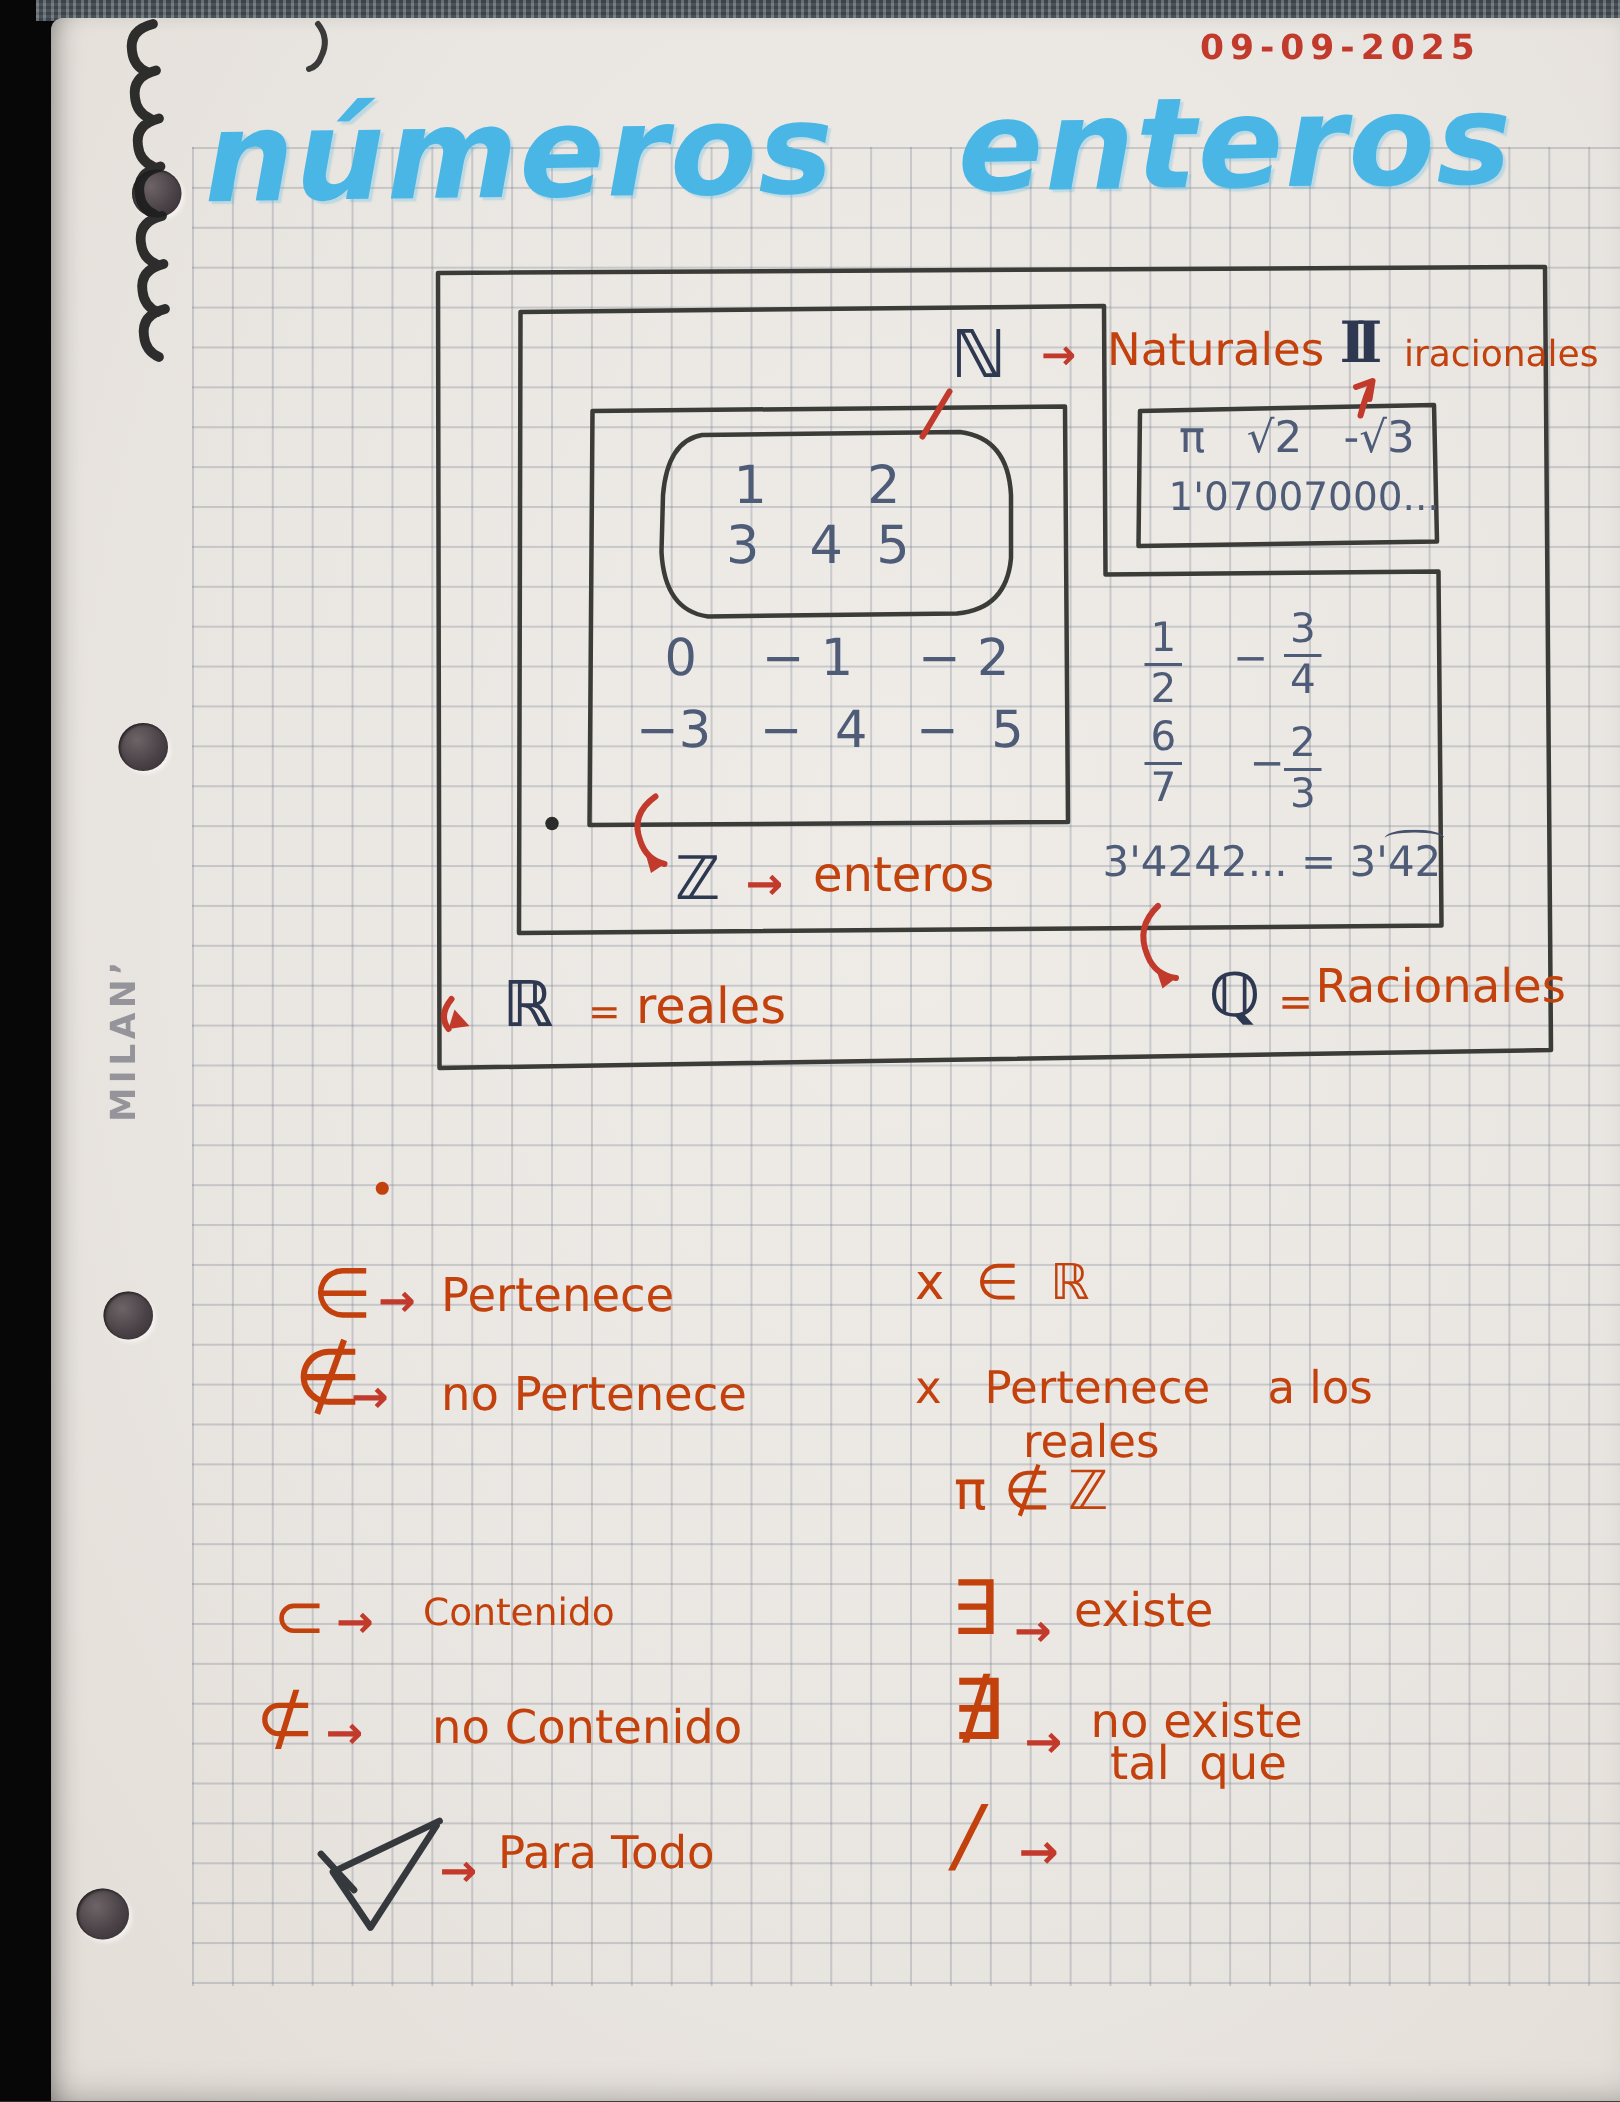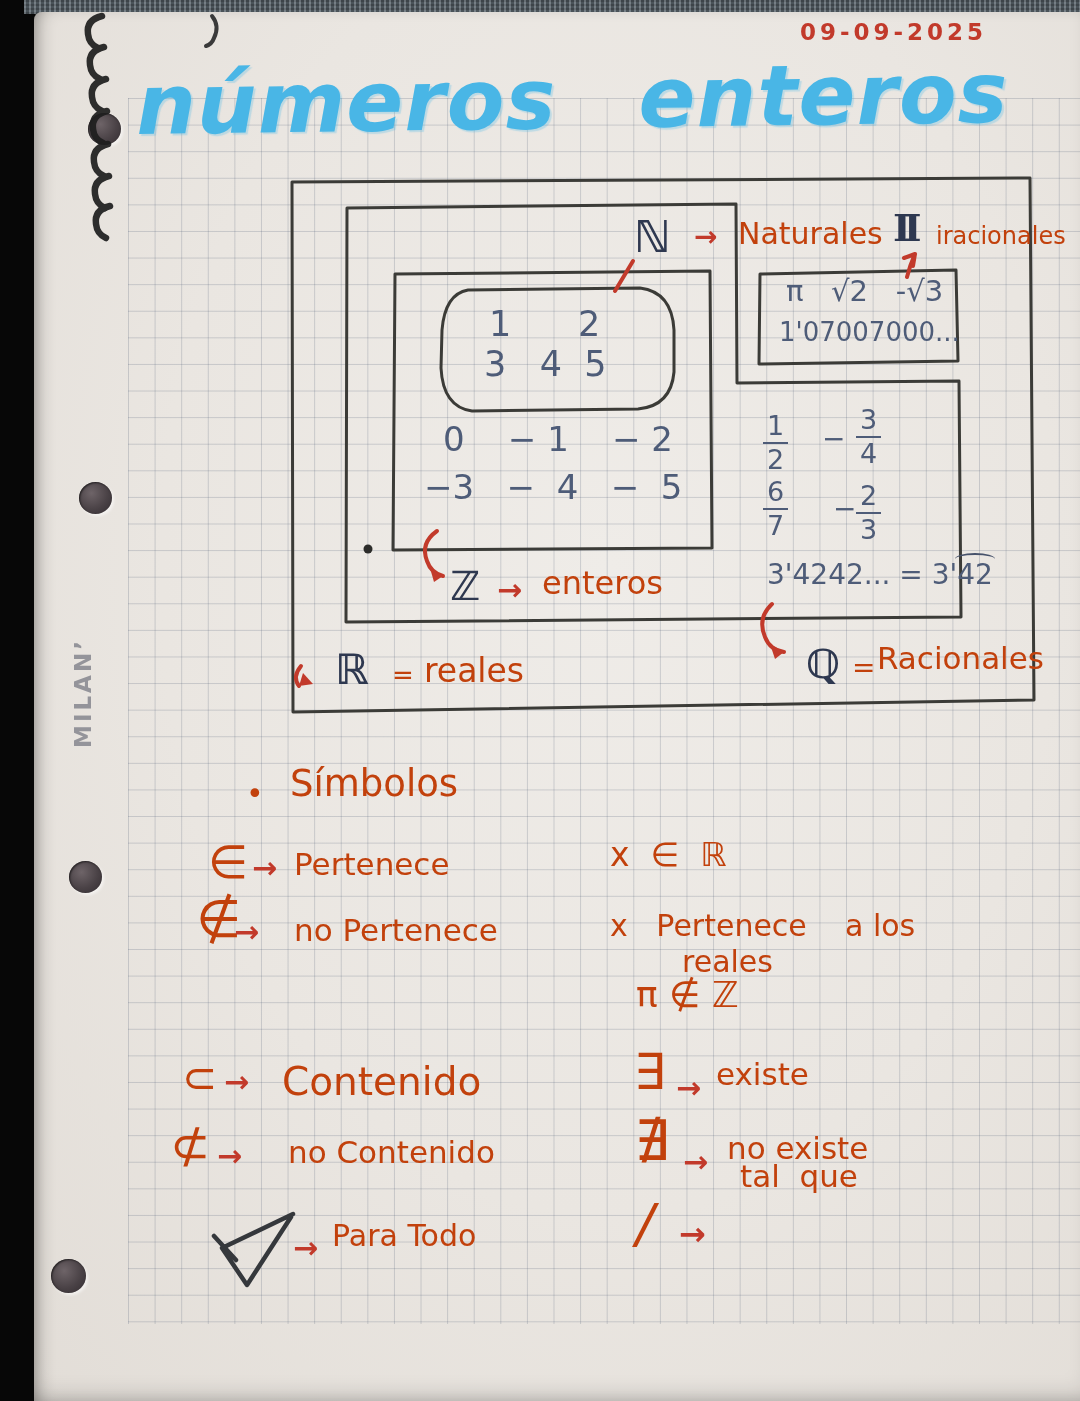--- a/index.html
+++ b/index.html
@@ -121,48 +121,47 @@
   <div class="t num" style="left:833px;top:494px;font-size:28px;">−</div>
   <div class="frac" style="left:856px;top:482px;">
     <span class="fr-num">2</span>
     <span class="fr-den">3</span>
   </div>
 
   <div class="t set" style="left:450px;top:565px;font-size:40px;">ℤ</div>
   <div class="t red" style="left:497px;top:574px;font-size:30px;">→</div>
   <div class="t dark" style="left:542px;top:567px;font-size:32px;">enteros</div>
 
-  <div class="t num" style="left:735px;top:560px;font-size:28px;margin-left:32px;"><span>3'4242... = 3'</span><span class="hat">42</span></div>
+  <div class="t num" style="left:735px;top:560px;font-size:28px;"><span>3'4242... = 3'</span><span class="hat">42</span></div>
 
   <div class="t set" style="left:806px;top:643px;font-size:40px;">ℚ</div>
   <div class="t dark" style="left:852px;top:653px;font-size:28px;">=</div>
   <div class="t dark" style="left:877px;top:642px;font-size:31px;">Racionales</div>
 
   <div class="t set" style="left:335px;top:648px;font-size:42px;">ℝ</div>
   <div class="t dark" style="left:392px;top:662px;font-size:26px;">=</div>
   <div class="t dark" style="left:424px;top:654px;font-size:33px;">reales</div>
 
   <div class="t dark" style="left:246px;top:778px;font-size:30px;">•</div>
-  <div class="t dark" style="left:290px;top:765px;font-size:37px;">Símbolos</div>
 
   <div class="t dark" style="left:208px;top:838px;font-size:46px;">∈</div>
   <div class="t red" style="left:252px;top:852px;font-size:30px;">→</div>
   <div class="t dark" style="left:294px;top:848px;font-size:31px;">Pertenece</div>
   <div class="t dark" style="left:610px;top:838px;font-size:33px;">x  ∈  ℝ</div>
 
   <div class="t dark" style="left:196px;top:892px;font-size:52px;">∉</div>
   <div class="t red" style="left:234px;top:916px;font-size:30px;">→</div>
   <div class="t dark" style="left:294px;top:914px;font-size:31px;">no Pertenece</div>
   <div class="t dark" style="left:610px;top:910px;font-size:30px;">x   Pertenece    a los</div>
   <div class="t dark" style="left:682px;top:946px;font-size:30px;">reales</div>
   <div class="t dark" style="left:636px;top:976px;font-size:36px;">π ∉ ℤ</div>
 
   <div class="t dark" style="left:182px;top:1056px;font-size:42px;">⊂</div>
   <div class="t red" style="left:224px;top:1066px;font-size:30px;">→</div>
-  <div class="t dark" style="left:282px;top:1062px;font-size:39px;">Contenido</div>
+  <div class="t dark" style="left:282px;top:1062px;font-size:25px;">Contenido</div>
   <div class="t dark" style="left:634px;top:1046px;font-size:50px;">∃</div>
   <div class="t red" style="left:676px;top:1072px;font-size:30px;">→</div>
   <div class="t dark" style="left:716px;top:1058px;font-size:31px;">existe</div>
 
   <div class="t dark" style="left:170px;top:1120px;font-size:48px;">⊄</div>
   <div class="t red" style="left:217px;top:1140px;font-size:30px;">→</div>
   <div class="t dark" style="left:288px;top:1136px;font-size:31px;">no Contenido</div>
   <div class="t dark" style="left:634px;top:1112px;font-size:56px;">∄</div>
   <div class="t red" style="left:683px;top:1146px;font-size:30px;">→</div>
   <div class="t dark" style="left:727px;top:1132px;font-size:31px;">no existe</div>

